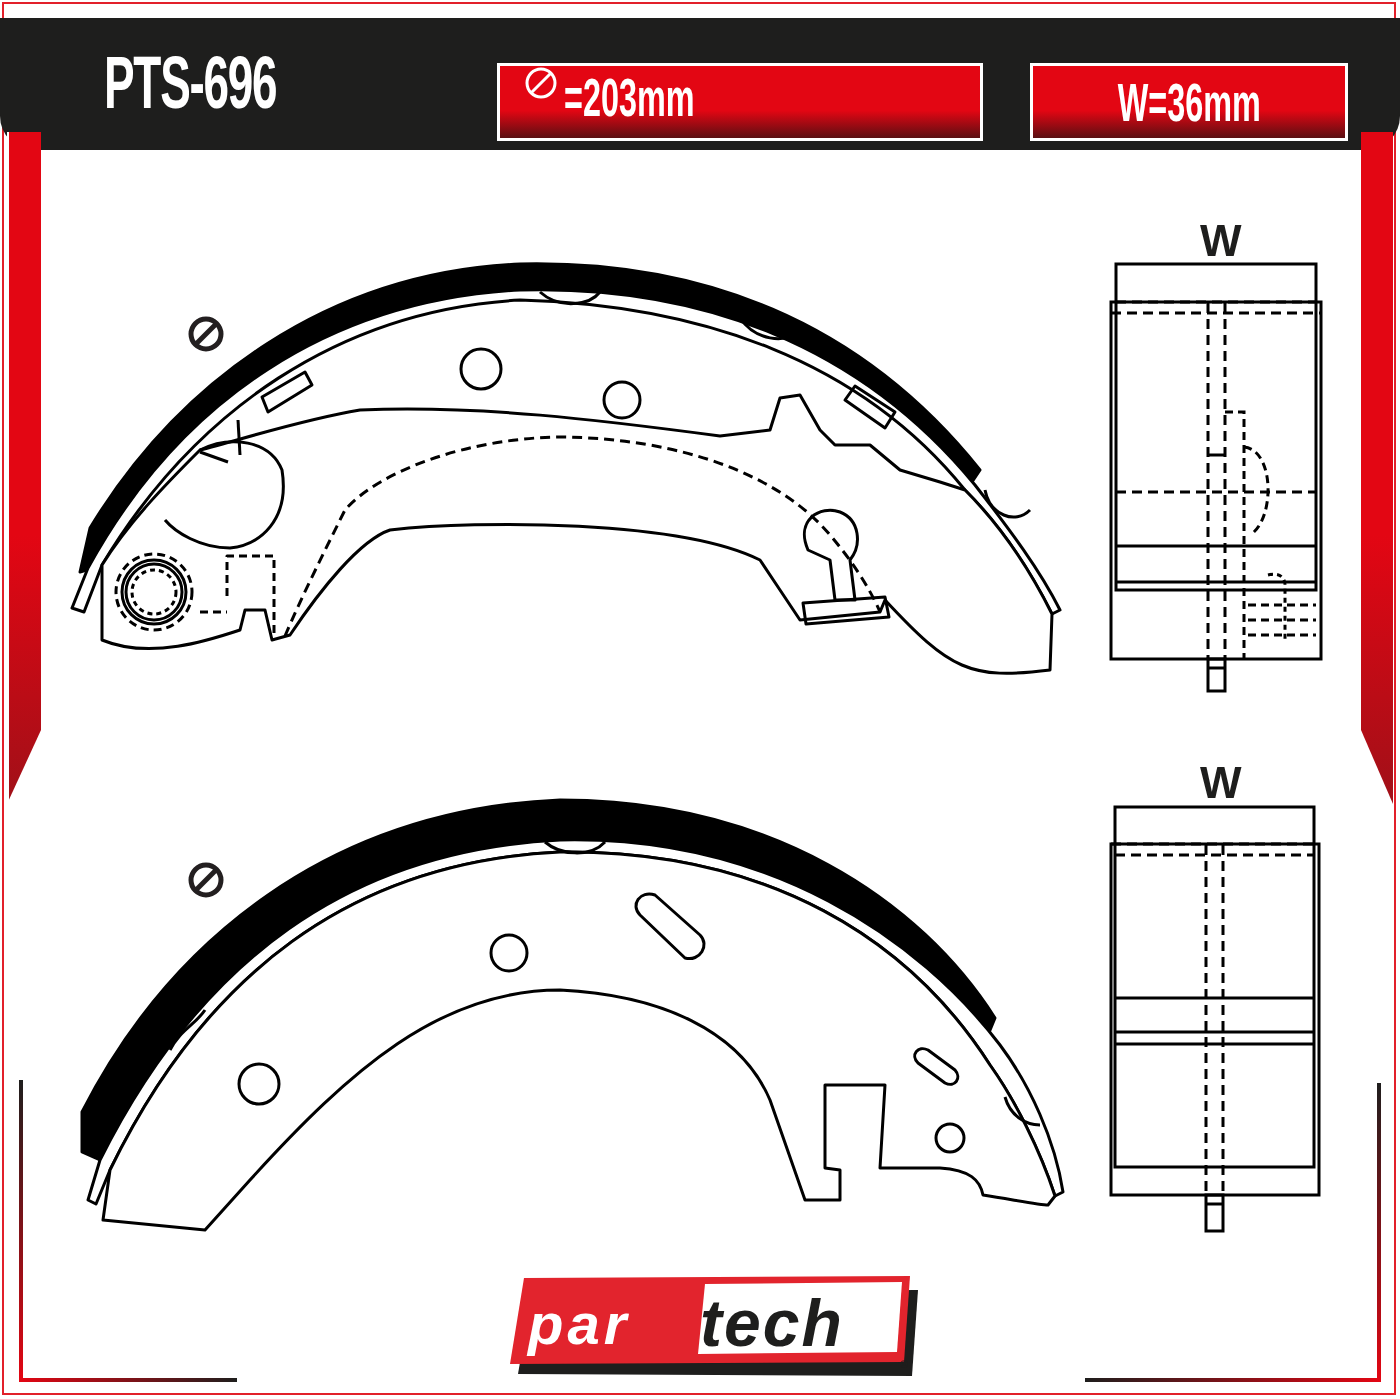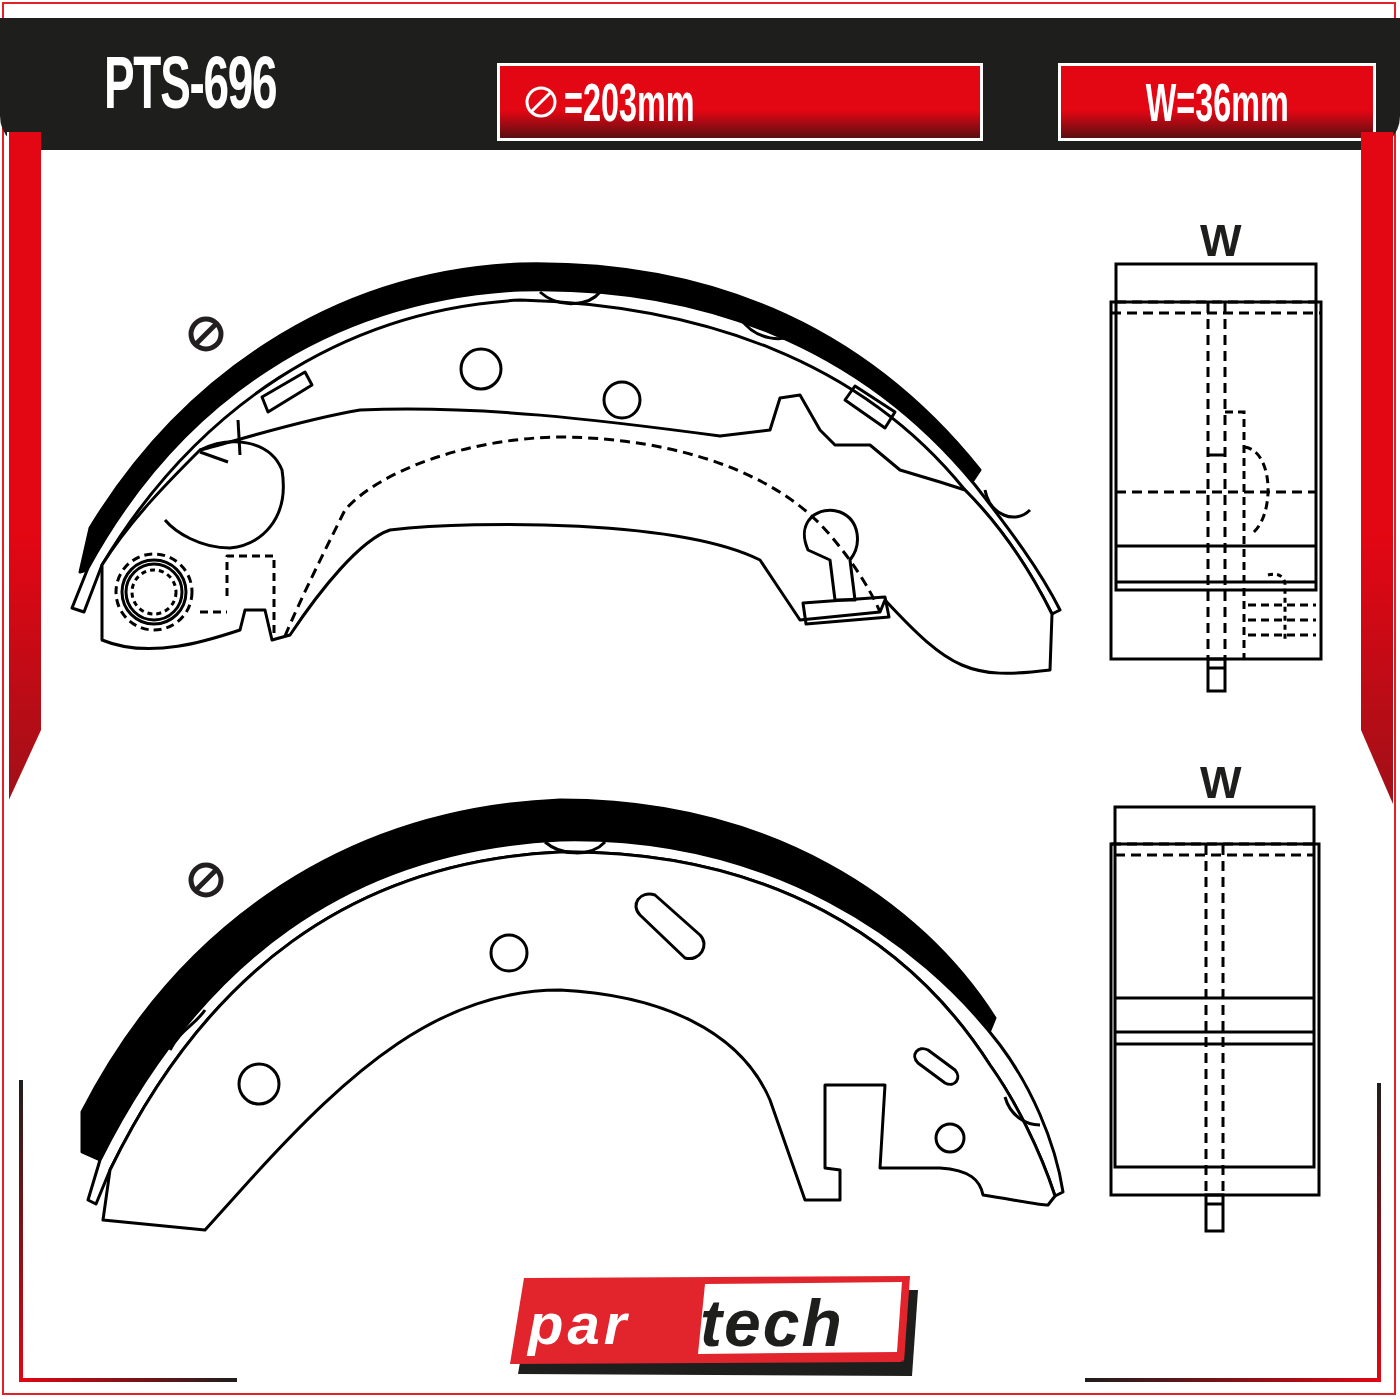--- a/index.html
+++ b/index.html
@@ -3,24 +3,24 @@
 <meta charset="utf-8">
 <style>
   html,body{margin:0;padding:0;background:#fff;}
   body{width:1400px;height:1399px;position:relative;overflow:hidden;font-family:"Liberation Sans",sans-serif;}
   .outer-border{position:absolute;left:2px;top:2px;width:1394px;height:1393px;border:2px solid #e2202a;box-sizing:border-box;}
   .header{position:absolute;left:0;top:0;width:1400px;height:132px;background:#1e1e1d;border-radius:0 0 34px 34px;margin-top:18px;}
   .title{position:absolute;left:104px;top:20px;color:#fff;font-family:"Liberation Sans",sans-serif;font-weight:bold;font-size:74px;line-height:90px;letter-spacing:-2px;transform:scaleX(0.62);transform-origin:left center;}
   .dim-box{position:absolute;left:497px;top:45px;width:486px;height:78px;border:3px solid #fff;box-sizing:border-box;display:flex;}
   .dim-label{width:168px;height:100%;background:#1e1e1d;border-right:3px solid #fff;display:flex;align-items:center;justify-content:center;overflow:hidden;}
   .dim-label span{color:#fff;font-weight:bold;font-size:32px;transform:scaleX(0.5);white-space:nowrap;display:inline-block;}
-  .dim-value{flex:1;background:linear-gradient(180deg,#e30613 0%,#e30613 62%,#5a0f12 100%);display:flex;align-items:center;padding-left:24px;box-sizing:border-box;}
+  .dim-value{flex:1;background:linear-gradient(180deg,#e30613 0%,#e30613 62%,#5a0f12 100%);display:flex;padding-left:24px;box-sizing:border-box;}
   .dim-value .diam{width:34px;height:34px;}
   .dim-value span{color:#fff;font-weight:bold;font-size:54px;transform:scaleX(0.6);transform-origin:left center;white-space:nowrap;display:inline-block;margin-left:6px;}
-  .w-box{position:absolute;left:1058px;top:45px;width:318px;height:78px;border:3px solid #fff;box-sizing:border-box;background:linear-gradient(180deg,#e30613 0%,#e30613 62%,#5a0f12 100%);display:flex;align-items:center;justify-content:center;}
+  .w-box{position:absolute;left:1030px;top:45px;width:318px;height:78px;border:3px solid #fff;box-sizing:border-box;background:linear-gradient(180deg,#e30613 0%,#e30613 62%,#5a0f12 100%);display:flex;align-items:center;justify-content:center;}
   .w-box span{color:#fff;font-weight:bold;font-size:54px;transform:scaleX(0.6);white-space:nowrap;display:inline-block;}
   .side-bar{position:absolute;top:132px;width:32px;height:672px;}
   .side-left{left:7px;background:linear-gradient(180deg,#e30613 0%,#e30613 60%,#a01018 100%);clip-path:polygon(0 0,100% 0,100% 89%,0 100%);border-left:2px solid #fff;}
   .side-right{right:7px;background:linear-gradient(180deg,#e30613 0%,#e30613 60%,#a01018 100%);clip-path:polygon(0 0,100% 0,100% 100%,0 89%);}
   .drawing{position:absolute;left:0;top:0;}
 </style>
 </head>
 <body>
 
 <div class="outer-border"></div>

